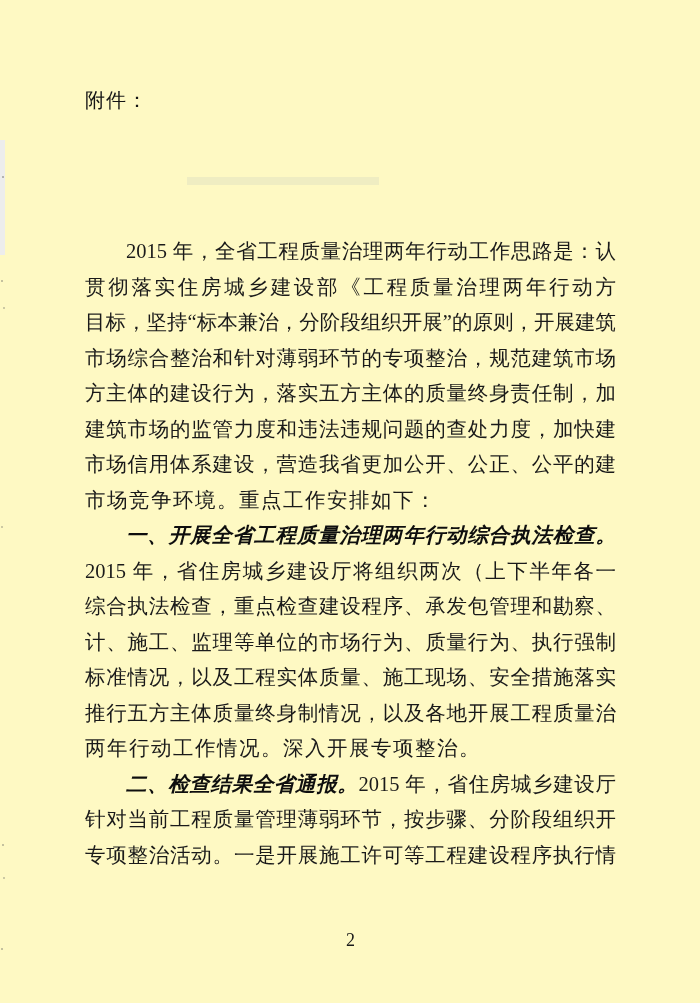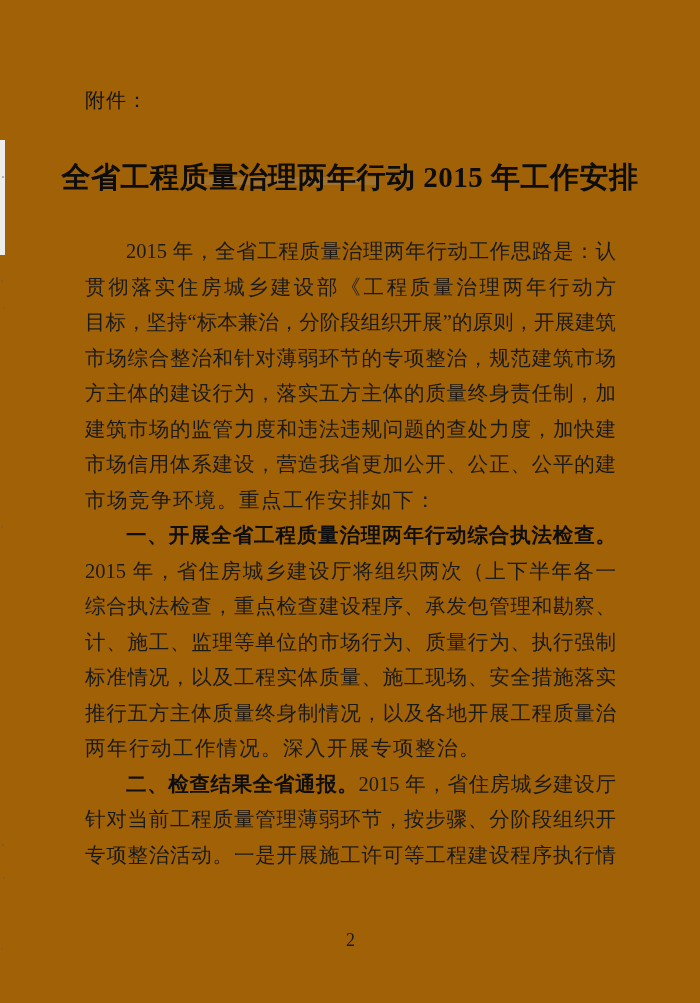--- a/index.html
+++ b/index.html
@@ -4,21 +4,21 @@
 <style>
   html, body {
     margin: 0;
     padding: 0;
     background: #ffffff;
   }
   .page {
     position: relative;
     width: 700px;
     height: 1003px;
-    background: #a16207;
+    background: #fef9c3;
     overflow: hidden;
     font-family: "Liberation Serif", "DejaVu Serif", serif;
     color: #171717;
   }
   .attachment {
     position: absolute;
     left: 85px;
     top: 86px;
     font-size: 20px;
     line-height: 28px;
@@ -65,20 +65,21 @@
     text-align: right;
     text-align-last: left;
     letter-spacing: 1.5px;
   }
   .line.indent {
     text-indent: 41px;
   }
   .bold {
     font-weight: 700;
     color: #0e0e0e;
+    font-style: italic;
   }
   .page-number {
     position: absolute;
     left: 85px;
     top: 930px;
     width: 531px;
     text-align: center;
     font-size: 18px;
     color: #1a1a1a;
   }
@@ -112,21 +113,20 @@
 <body>
 
 <div class="page">
 
   <div class="edge-strip"></div>
   <div class="speckles"></div>
   <div class="title-smudge"></div>
 
   <div class="attachment">附件：</div>
 
-  <h1 class="doc-title">全省工程质量治理两年行动 2015 年工作安排</h1>
 
   <div class="doc-body">
     <div class="line indent">2015 年，全省工程质量治理两年行动工作思路是：认真</div>
     <div class="line">贯彻落实住房城乡建设部《工程质量治理两年行动方案》，</div>
     <div class="line">目标，坚持“标本兼治，分阶段组织开展”的原则，开展建筑</div>
     <div class="line">市场综合整治和针对薄弱环节的专项整治，规范建筑市场各</div>
     <div class="line">方主体的建设行为，落实五方主体的质量终身责任制，加大</div>
     <div class="line">建筑市场的监管力度和违法违规问题的查处力度，加快建筑</div>
     <div class="line">市场信用体系建设，营造我省更加公开、公正、公平的建筑</div>
     <div class="line short indent0">市场竞争环境。重点工作安排如下：</div>

